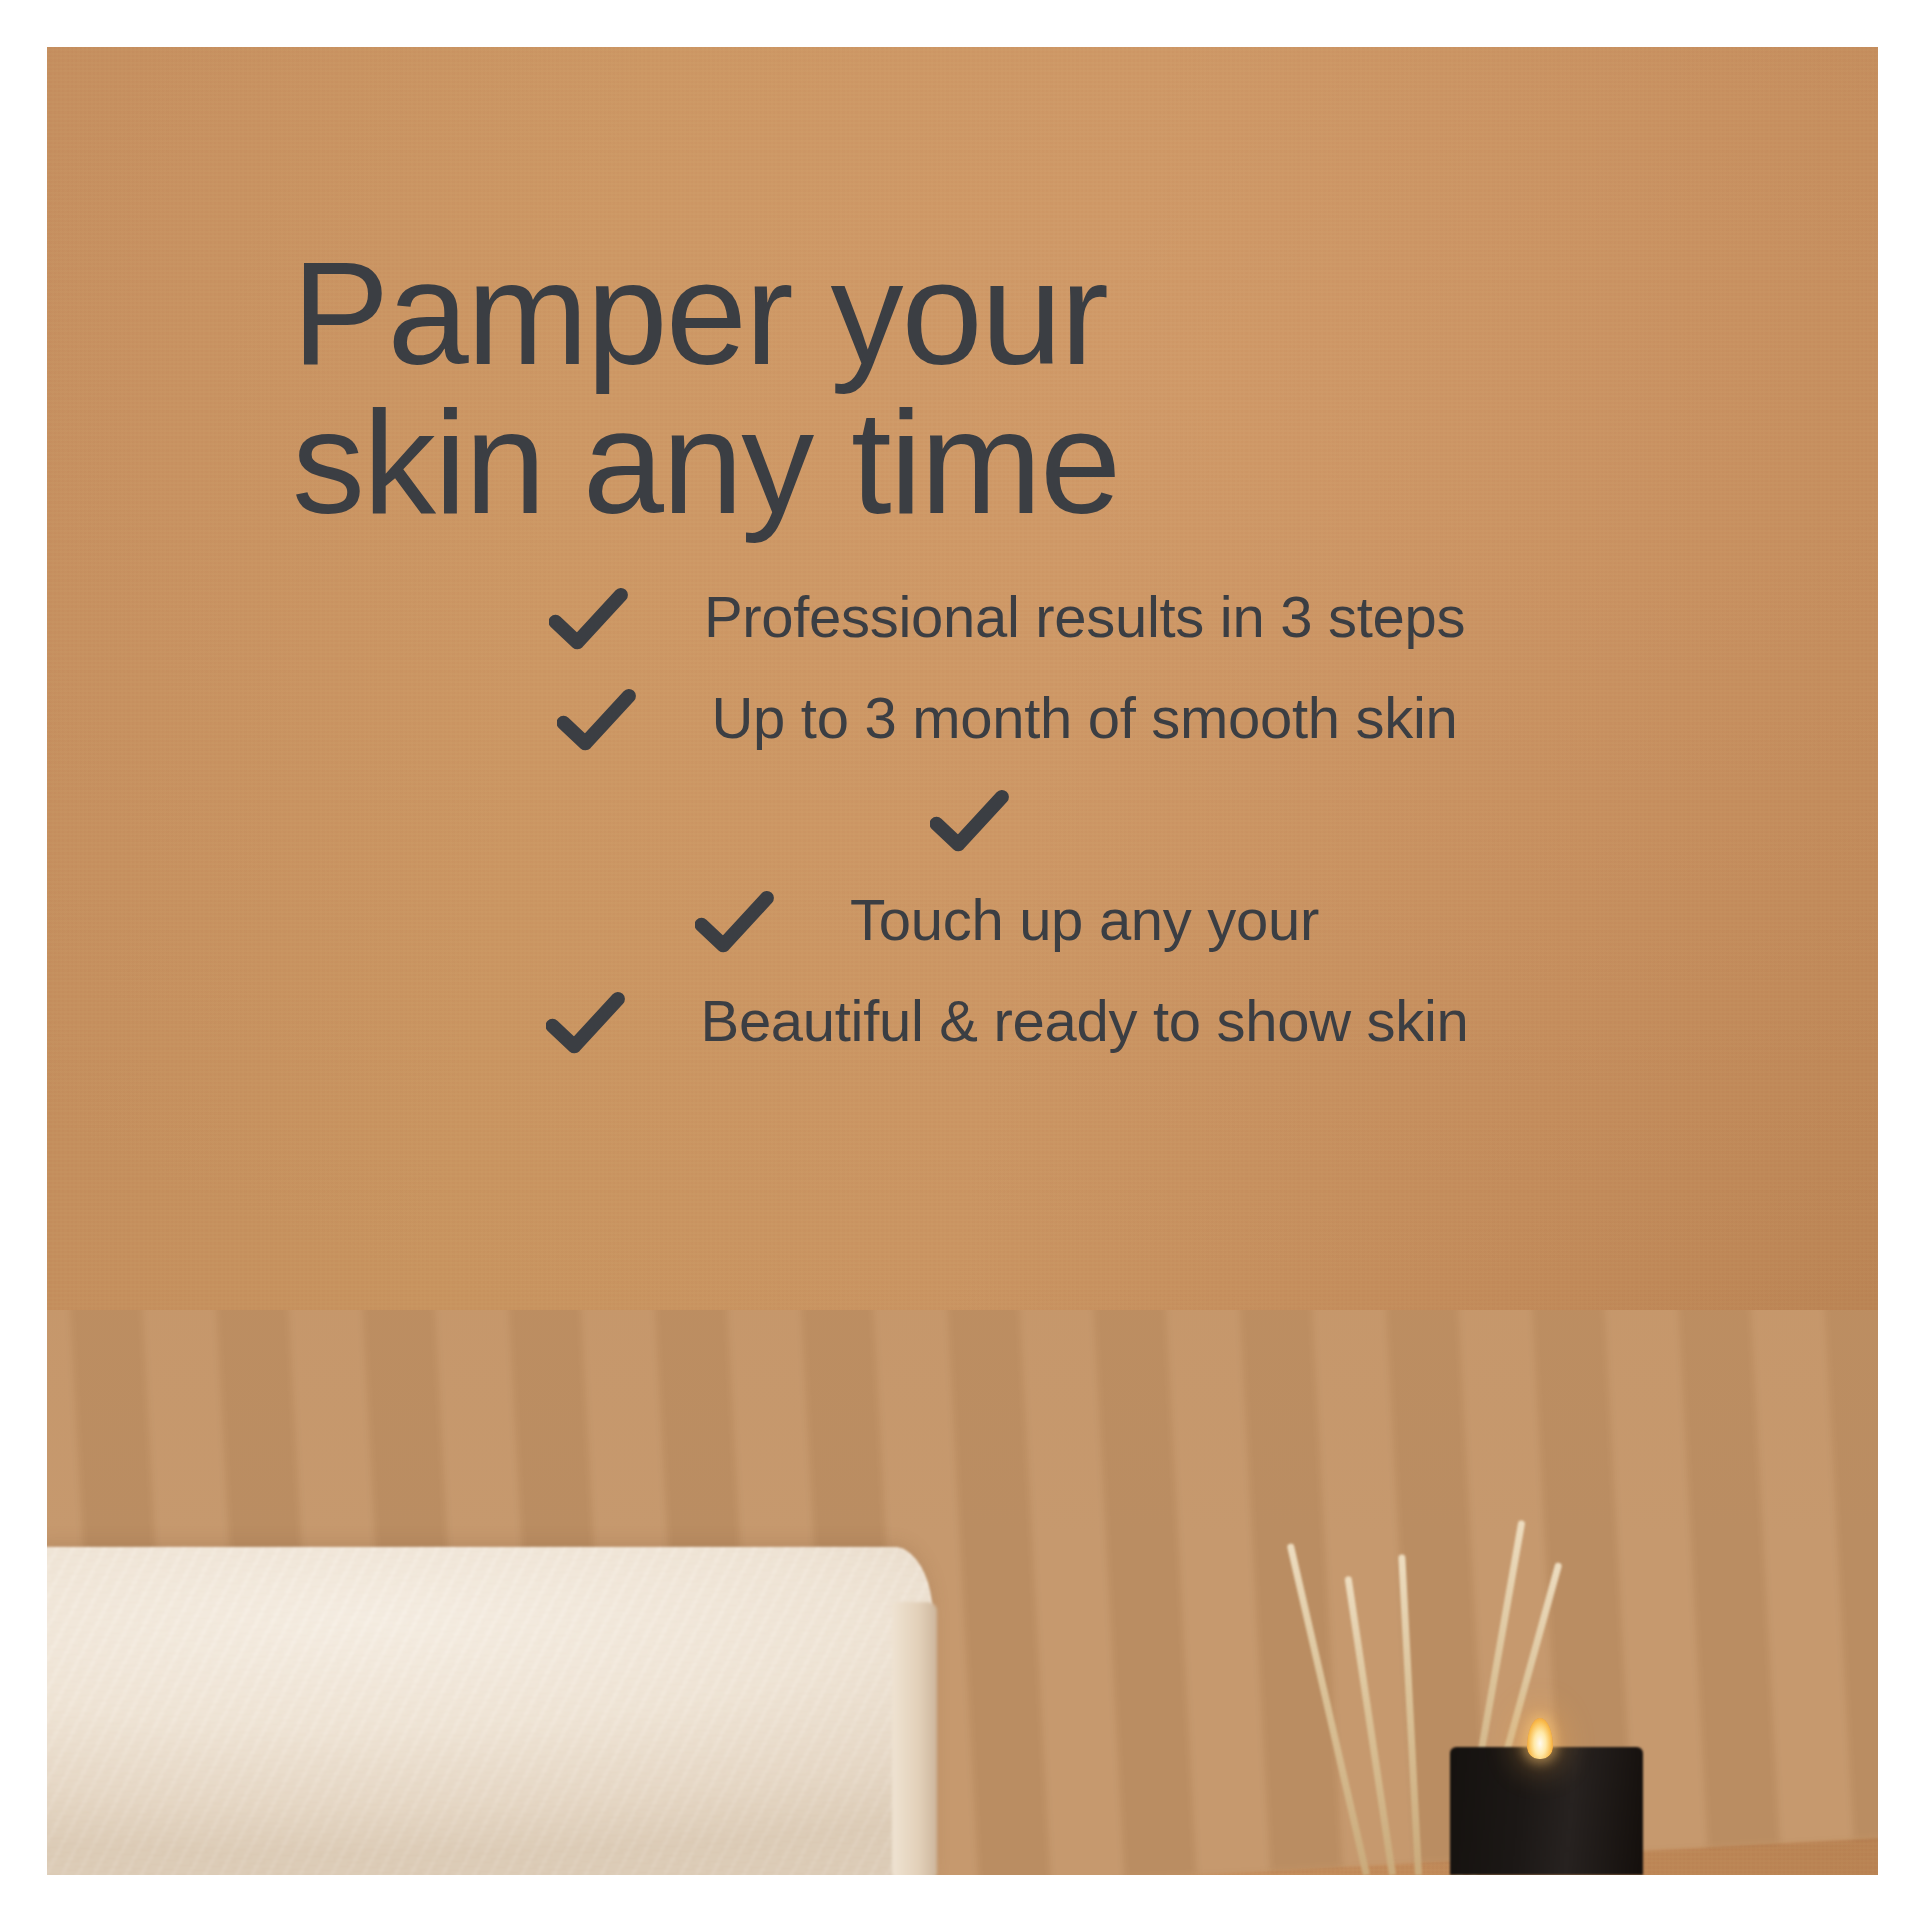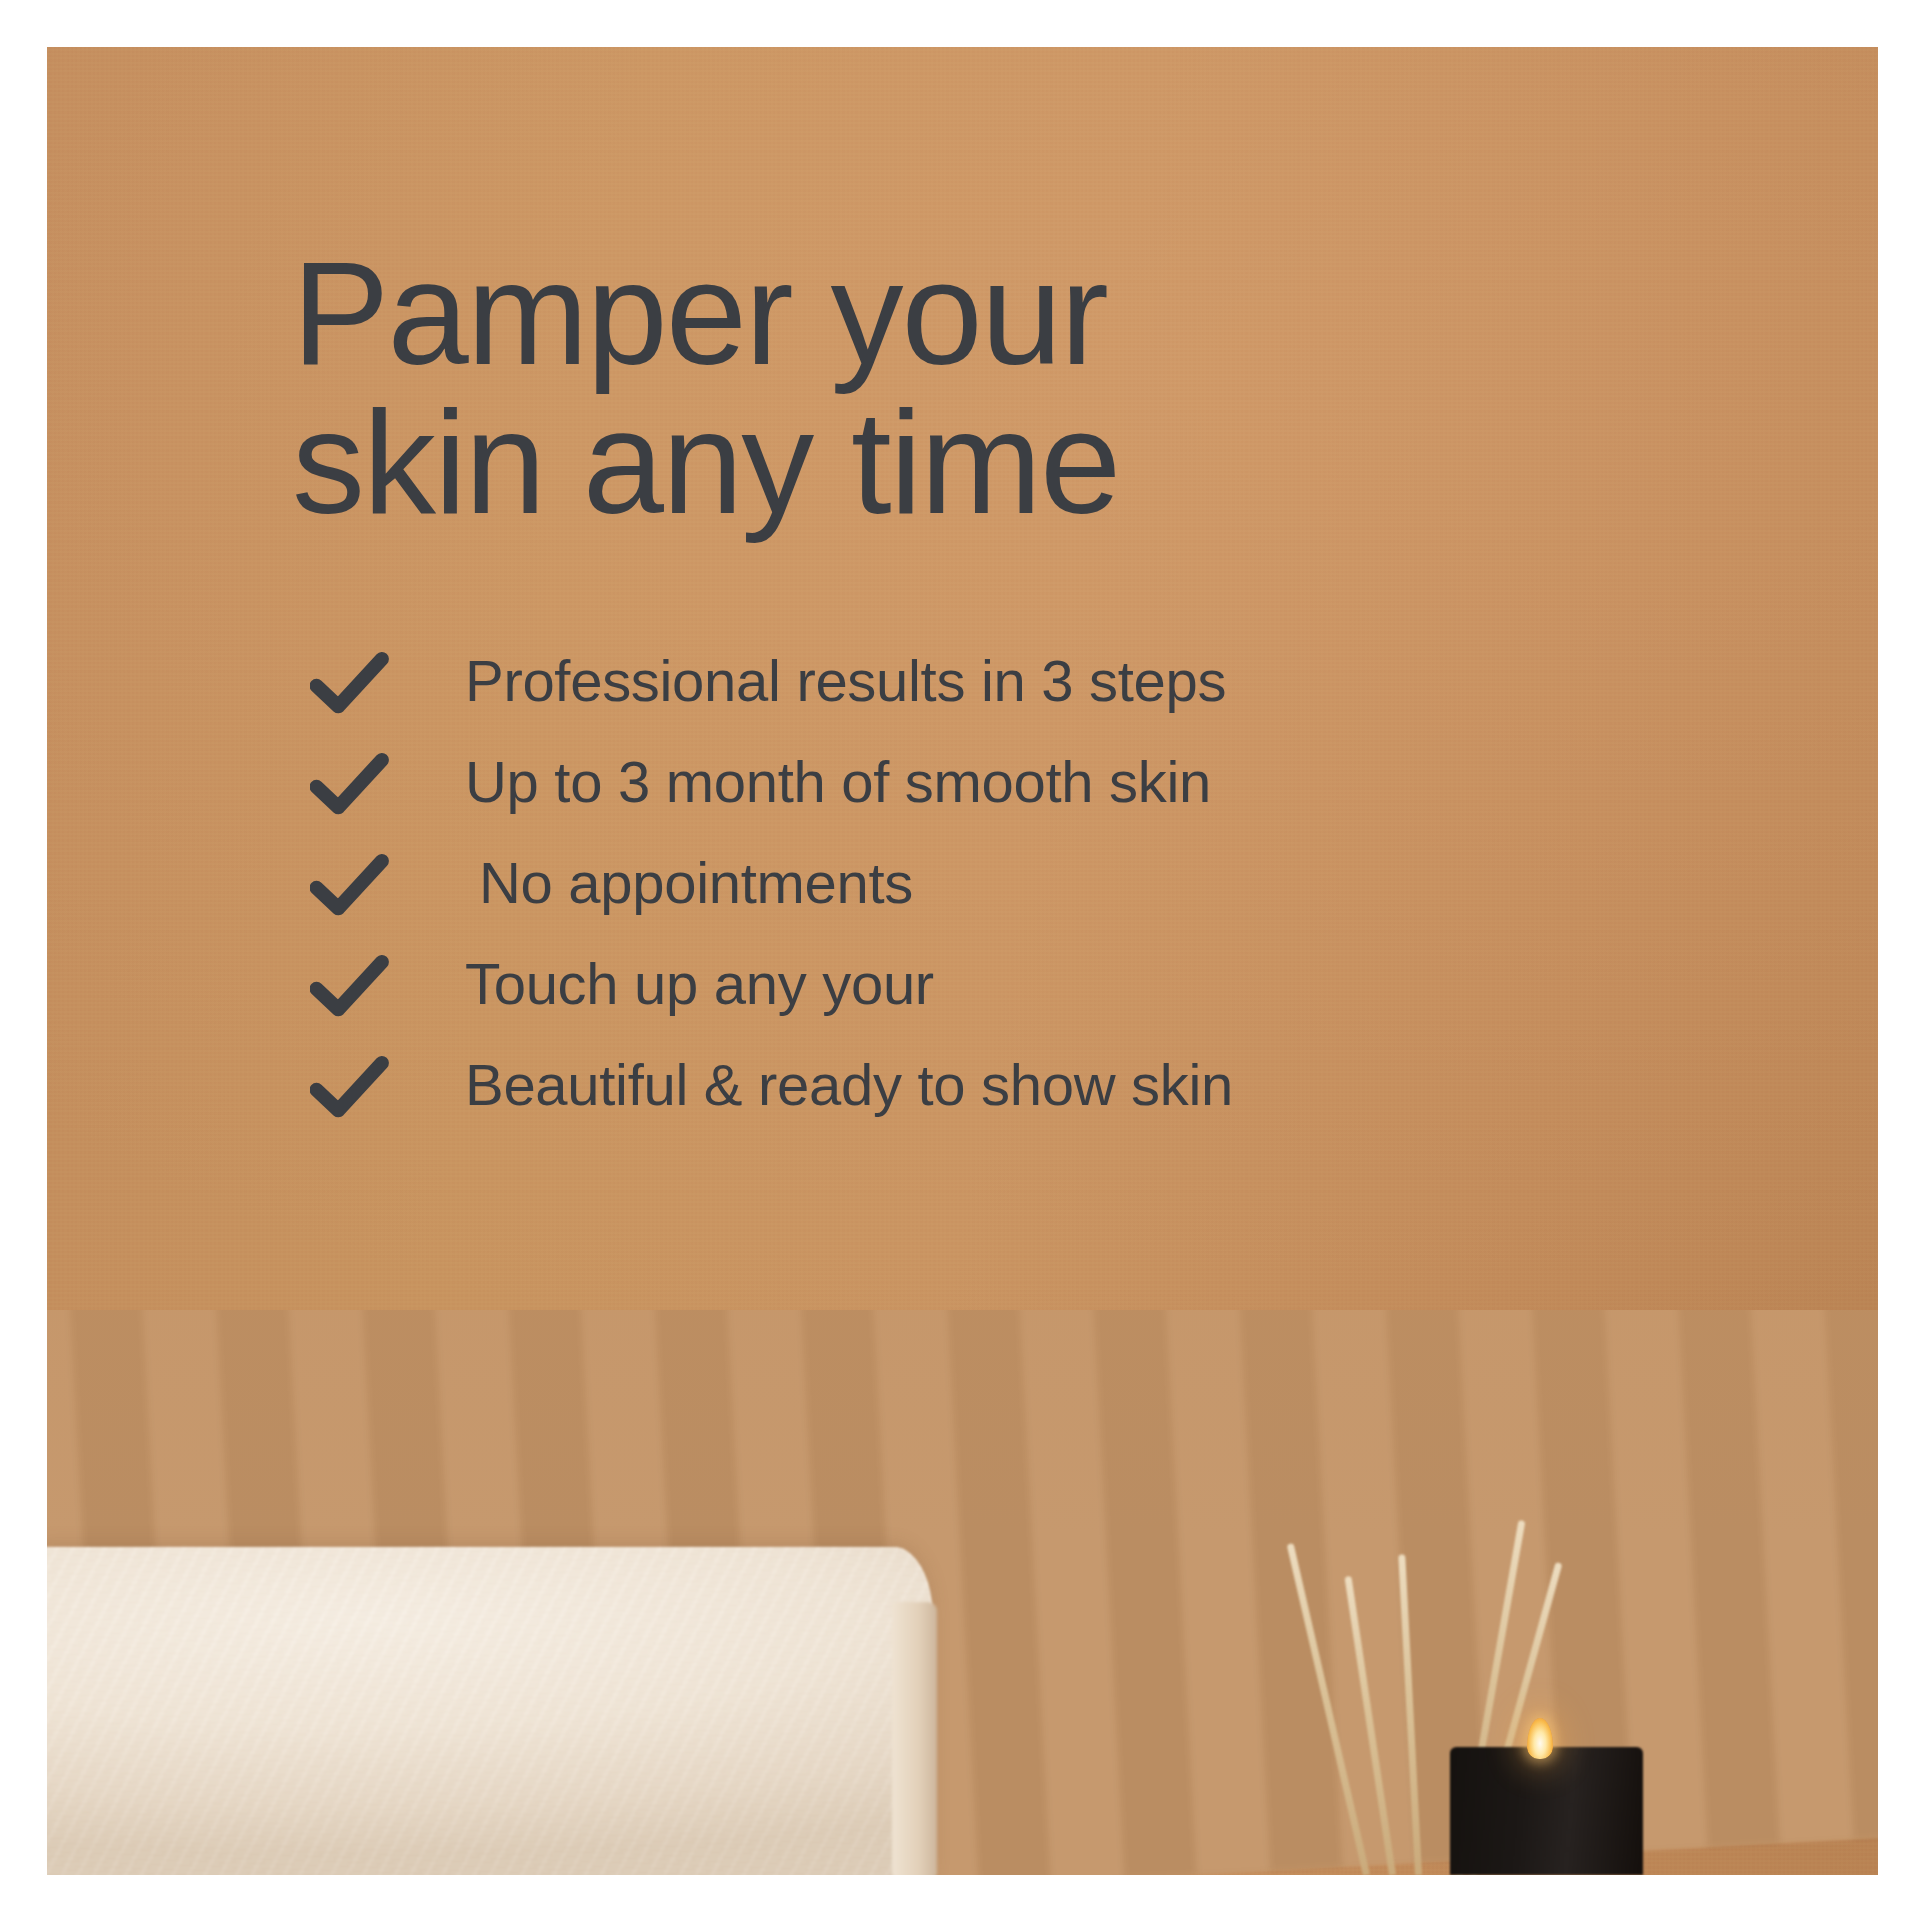--- a/index.html
+++ b/index.html
@@ -160,24 +160,25 @@
   #headline {
     font-size:146px;
     line-height:1.02;
     font-weight:400;
     letter-spacing:-1.9px;
     color:#3b3e43;
     white-space:pre-line;
   }
 
   #bullets {
-    margin-top:112px;
+    margin-top:48px;
     display:flex;
     flex-direction:column;
     gap:37px;
+    align-items:center;
   }
   .bullet {
     display:flex;
     align-items:center;
     min-height:62px;
   }
   .check {
     flex:0 0 173px;
     display:flex;
     align-items:center;
@@ -248,21 +249,20 @@
           </span>
           <span class="btext">Up to 3 month of smooth skin</span>
         </div>
 
         <div class="bullet">
           <span class="check">
             <svg width="81" height="64" viewBox="0 0 126 100" aria-hidden="true">
               <path d="M10 56 L44 88 L112 14" fill="none" stroke="#3b3e43" stroke-width="22" stroke-linecap="round" stroke-linejoin="round"></path>
             </svg>
           </span>
-          <span class="btext indent-1">No appointments</span>
         </div>
 
         <div class="bullet">
           <span class="check">
             <svg width="81" height="64" viewBox="0 0 126 100" aria-hidden="true">
               <path d="M10 56 L44 88 L112 14" fill="none" stroke="#3b3e43" stroke-width="22" stroke-linecap="round" stroke-linejoin="round"></path>
             </svg>
           </span>
           <span class="btext">Touch up any your</span>
         </div>

